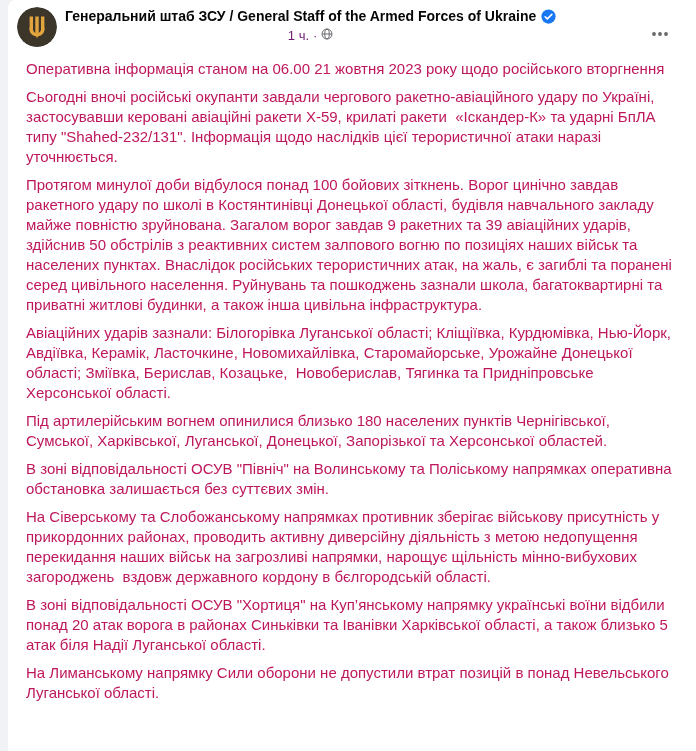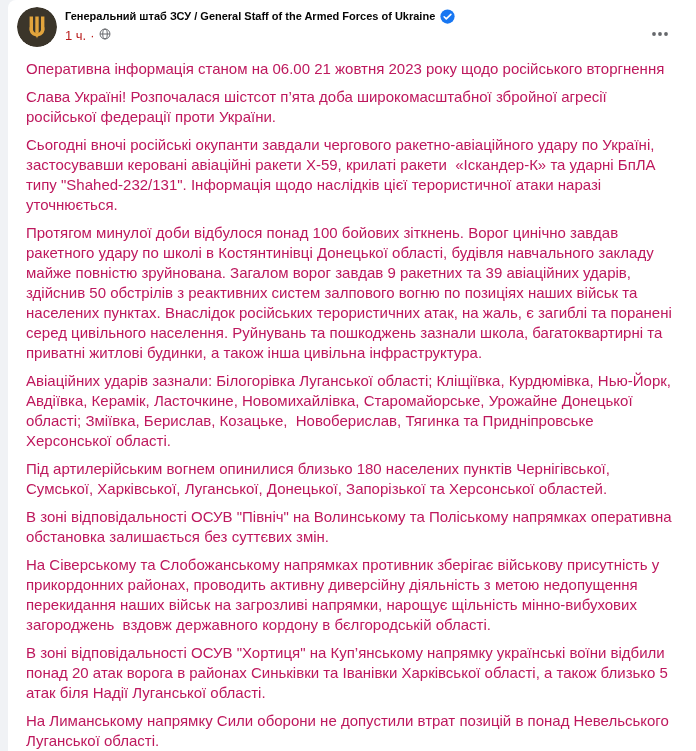--- a/index.html
+++ b/index.html
@@ -39,38 +39,39 @@
     min-width: 0;
     padding-top: 1px;
   }
   .page-name-row {
     display: flex;
     align-items: center;
     gap: 5px;
     line-height: 19px;
   }
   .page-name {
-    font-size: 11px;
+    font-size: 14px;
     font-weight: 700;
     color: #050505;
     white-space: nowrap;
     cursor: pointer;
   }
   .verified {
     display: inline-flex;
     flex: 0 0 auto;
   }
   .meta-row {
     display: flex;
     align-items: center;
     gap: 4px;
     font-size: 13px;
-    color: #b91c1c;
+    color: #701a75;
     line-height: 17px;
     margin-top: 1px;
+    justify-content: center;
   }
   .meta-row .timestamp { cursor: pointer; }
   .more-btn {
     position: absolute;
     right: 4px;
     top: 12px;
     width: 32px;
     height: 32px;
     display: flex;
     align-items: center;
@@ -145,21 +146,20 @@
         </g>
       </svg>
     </div>
 
   </div>
 
   <div class="post-body">
 
       <p>Оперативна інформація станом на 06.00 21 жовтня 2023 року щодо російського вторгнення</p>
 
-      <p>Слава Україні! Розпочалася шістсот п’ята доба широкомасштабної збройної агресії російської федерації проти України.</p>
 
       <p>Сьогодні вночі російські окупанти завдали чергового ракетно-авіаційного удару по Україні, застосувавши керовані авіаційні ракети Х-59, крилаті ракети  «Іскандер-К» та ударні БпЛА типу "Shahed-232/131". Інформація щодо наслідків цієї терористичної атаки наразі уточнюється.</p>
 
       <p>Протягом минулої доби відбулося понад 100 бойових зіткнень. Ворог цинічно завдав ракетного удару по школі в Костянтинівці Донецької області, будівля навчального закладу майже повністю зруйнована. Загалом ворог завдав 9 ракетних та 39 авіаційних ударів, здійснив 50 обстрілів з реактивних систем залпового вогню по позиціях наших військ та населених пунктах. Внаслідок російських терористичних атак, на жаль, є загиблі та поранені серед цивільного населення. Руйнувань та пошкоджень зазнали школа, багатоквартирні та приватні житлові будинки, а також інша цивільна інфраструктура.</p>
 
       <p>Авіаційних ударів зазнали: Білогорівка Луганської області; Кліщіївка, Курдюмівка, Нью-Йорк, Авдіївка, Керамік, Ласточкине, Новомихайлівка, Старомайорське, Урожайне Донецької області; Зміївка, Берислав, Козацьке,  Новоберислав, Тягинка та Придніпровське Херсонської області.</p>
 
       <p>Під артилерійським вогнем опинилися близько 180 населених пунктів Чернігівської, Сумської, Харківської, Луганської, Донецької, Запорізької та Херсонської областей.</p>
 
       <p>В зоні відповідальності ОСУВ "Північ" на Волинському та Поліському напрямках оперативна обстановка залишається без суттєвих змін.</p>

